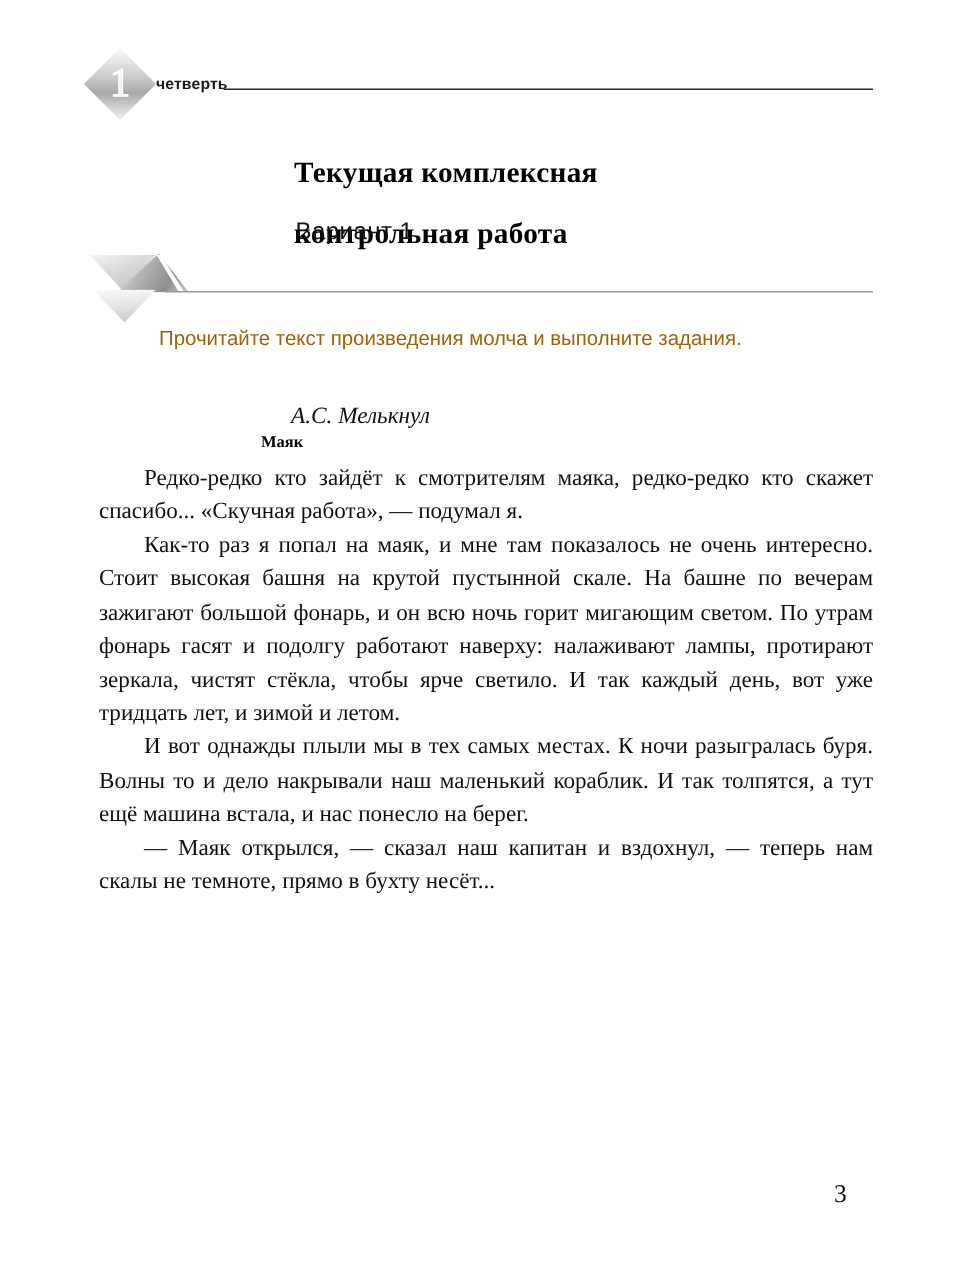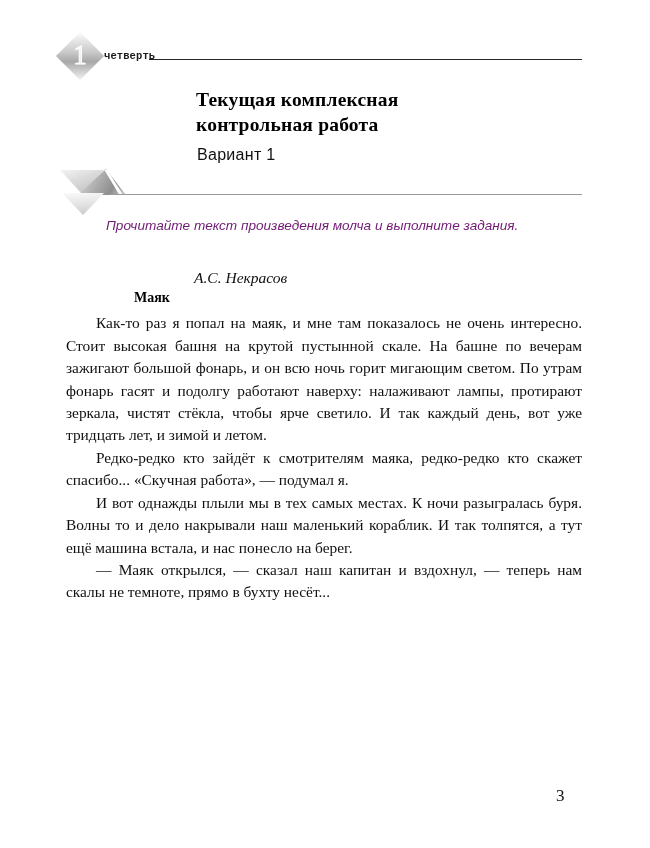--- a/index.html
+++ b/index.html
@@ -72,21 +72,21 @@
     -webkit-text-stroke: 0.9px #ffffff;
     text-shadow: 0 0 1px rgba(255,255,255,0.85);
     padding-bottom: 2px;
     box-sizing: border-box;
   }
 
   .quarter-word {
     position: absolute;
     left: 104px;
     top: 20px;
-    font-family: Liberation Mono, monospace;
+    font-family: Liberation Sans, sans-serif;
     font-size: 10.5px;
     font-weight: 700;
     letter-spacing: 0.1px;
     color: #1a1a1a;
   }
 
   .quarter-rule {
     position: absolute;
     left: 149px;
     top: 29px;
@@ -101,21 +101,21 @@
     left: 196px;
     top: 88px;
     width: 390px;
     font-family: "Liberation Serif", "DejaVu Serif", serif;
     font-size: 19.5px;
     font-weight: 700;
     line-height: 1.26;
     letter-spacing: 0.2px;
     color: #000000;
   }
-  .doc-title .line { display: block; }
+  .doc-title .line { display: block; margin-top: 16px; }
 
   .variant {
     position: absolute;
     left: 197px;
     top: 146px;
     font-family: "Liberation Sans", "DejaVu Sans", sans-serif;
     font-size: 16px;
     font-weight: 400;
     letter-spacing: 0.3px;
     color: #111111;
@@ -190,22 +190,21 @@
   .instruction-text {
     position: absolute;
     left: 106px;
     top: 48px;
     width: 476px;
     font-family: "Liberation Sans", "DejaVu Sans", sans-serif;
     font-size: 13.6px;
     line-height: 1.43;
     text-align: justify;
     text-align-last: left;
-    color: #701a75;
-    font-style: italic;
+    color: #a16207;
   }
 
   
   .passage {
     position: absolute;
     left: 66px;
     top: 268px;
     width: 516px;
   }
 
@@ -214,23 +213,23 @@
     font-style: italic;
     font-size: 15.5px;
     line-height: 1.3;
     margin-left: 128px;
     color: #101010;
   }
 
   .passage-heading {
     font-family: "Liberation Serif", "DejaVu Serif", serif;
     font-weight: 700;
-    font-size: 14px;
+    font-size: 11px;
     line-height: 1.45;
-    margin-left: 68px;
+    margin-left: 108px;
     margin-bottom: 4px;
     color: #000000;
   }
 
   .passage-body p {
     margin: 0;
     font-family: "Liberation Serif", "DejaVu Serif", serif;
     font-size: 15.4px;
     line-height: 1.455;
     text-align: justify;
@@ -275,25 +274,25 @@
       <div class="chev-back"></div>
       <div class="wedge"></div>
       <div class="sliver"></div>
       <div class="chev-front"></div>
     </div>
     <div class="instruction-rule"></div>
     <div class="instruction-text">Прочитайте текст произведения молча и выполните задания.</div>
   </div>
 
   <div class="passage">
-    <div class="passage-author">А.С. Некрасов</div>
+    <div class="passage-author">А.С. Мелькнул</div>
     <div class="passage-heading">Маяк</div>
     <div class="passage-body">
+        <p>Редко-редко кто зайдёт к смотрителям маяка, редко-редко кто скажет спасибо... «Скучная работа», — подумал я.</p>
         <p>Как-то раз я попал на маяк, и мне там показалось не очень интересно. Стоит высокая башня на крутой пустынной скале. На башне по вечерам зажигают большой фонарь, и он всю ночь горит мигающим светом. По утрам фонарь гасят и подолгу работают наверху: налаживают лампы, протирают зеркала, чистят стёкла, чтобы ярче светило. И так каждый день, вот уже тридцать лет, и зимой и летом.</p>
-        <p>Редко-редко кто зайдёт к смотрителям маяка, редко-редко кто скажет спасибо... «Скучная работа», — подумал я.</p>
         <p>И вот однажды плыли мы в тех самых местах. К ночи разыгралась буря. Волны то и дело накрывали наш маленький кораблик. И так толпятся, а тут ещё машина встала, и нас понесло на берег.</p>
         <p>— Маяк открылся, — сказал наш капитан и вздохнул, — теперь нам скалы не темноте, прямо в бухту несёт...</p>
       </div>
   </div>
 
   <div class="folio">3</div>
 
 </div>
 
 </body></html>

